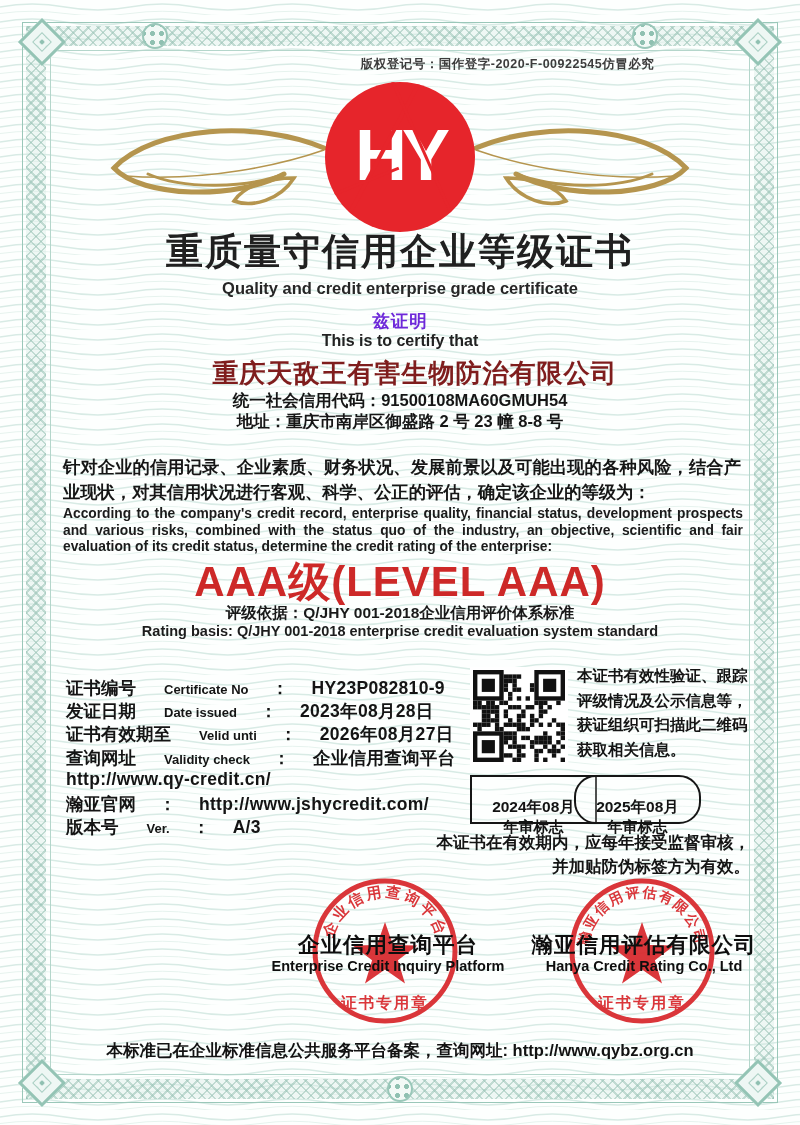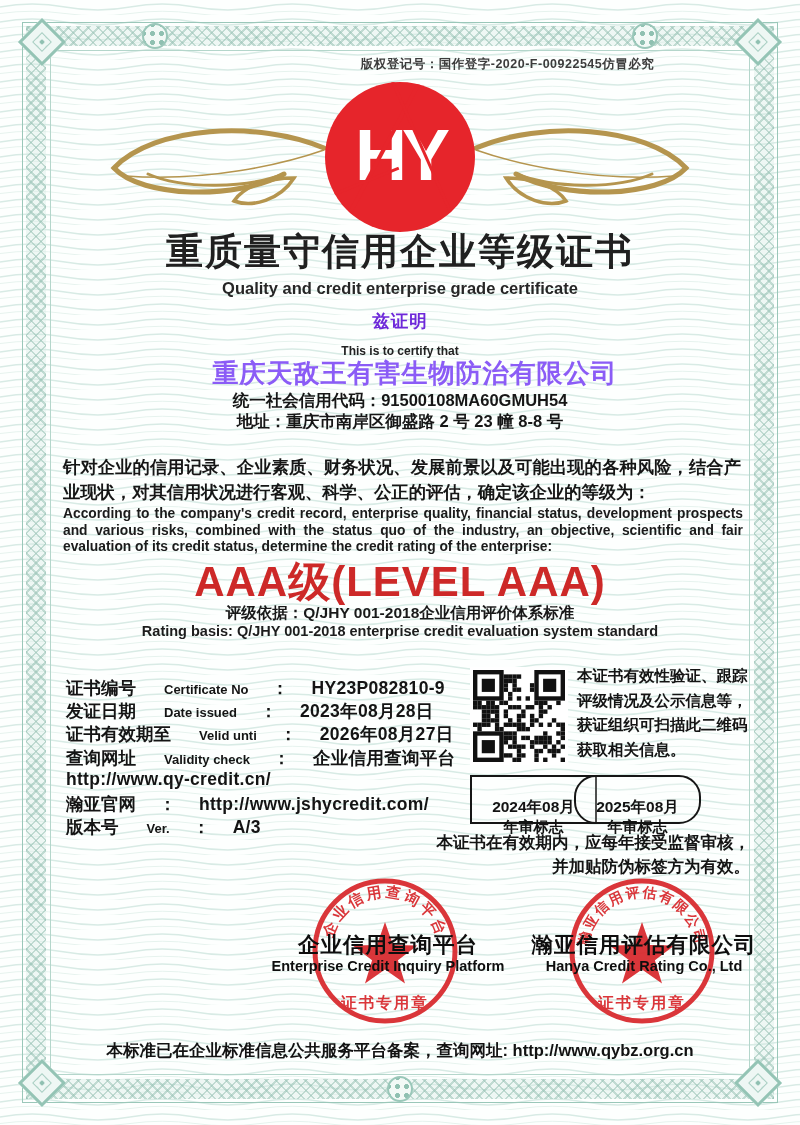--- a/index.html
+++ b/index.html
@@ -47,23 +47,23 @@
   .crack1 { width:4px; height:150px; left:58px; top:-10px; transform:rotate(28deg); }
   .crack2 { width:3px; height:150px; left:96px; top:-8px; transform:rotate(-24deg); }
   .crack3 { width:2.5px; height:70px; left:40px; top:64px; transform:rotate(68deg); }
 
   .flourish { left:88px; top:118px; width:240px; height:92px; }
   .flourish.right { left:472px; transform:scaleX(-1); }
 
   .title-cn   { top:227px; font-size:37px; font-weight:700; color:#202020; letter-spacing:2px; }
   .title-en   { top:279px; font-size:16.5px; font-weight:600; color:#262626; }
   .certify-cn { top:309px; font-size:17.5px; font-weight:600; color:#6d28d9; letter-spacing:1px; }
-  .certify-en { top:344px; font-size:12px; font-weight:600; color:#222; }
-
-  .company-name { top:356px; font-size:26px; font-weight:800; color:#8b5cf6; letter-spacing:1px;padding-left:30px; }
+  .certify-en { top:332px; font-size:16px; font-weight:600; color:#222; }
+
+  .company-name { top:356px; font-size:26px; font-weight:800; color:#7f1d1d; letter-spacing:1px;padding-left:30px; }
   .company-code { top:390px; font-size:16.5px; font-weight:700; color:#161616; }
   .company-addr { top:411px; font-size:16.5px; font-weight:700; color:#161616; }
 
   .para-cn { left:63px; top:455px; width:678px; font-size:17.3px; font-weight:700;
     line-height:25px; color:#161616; text-align:justify; }
   .para-en { left:63px; top:506px; width:680px; font-size:13.8px; font-weight:600;
     line-height:16.6px; color:#1b1b1b; text-align:justify; }
 
   .level    { top:554px; font-size:42px; font-weight:800; color:#cd2928; letter-spacing:1px; }
   .basis-cn { top:603px; font-size:15.5px; font-weight:700; color:#191919; }

